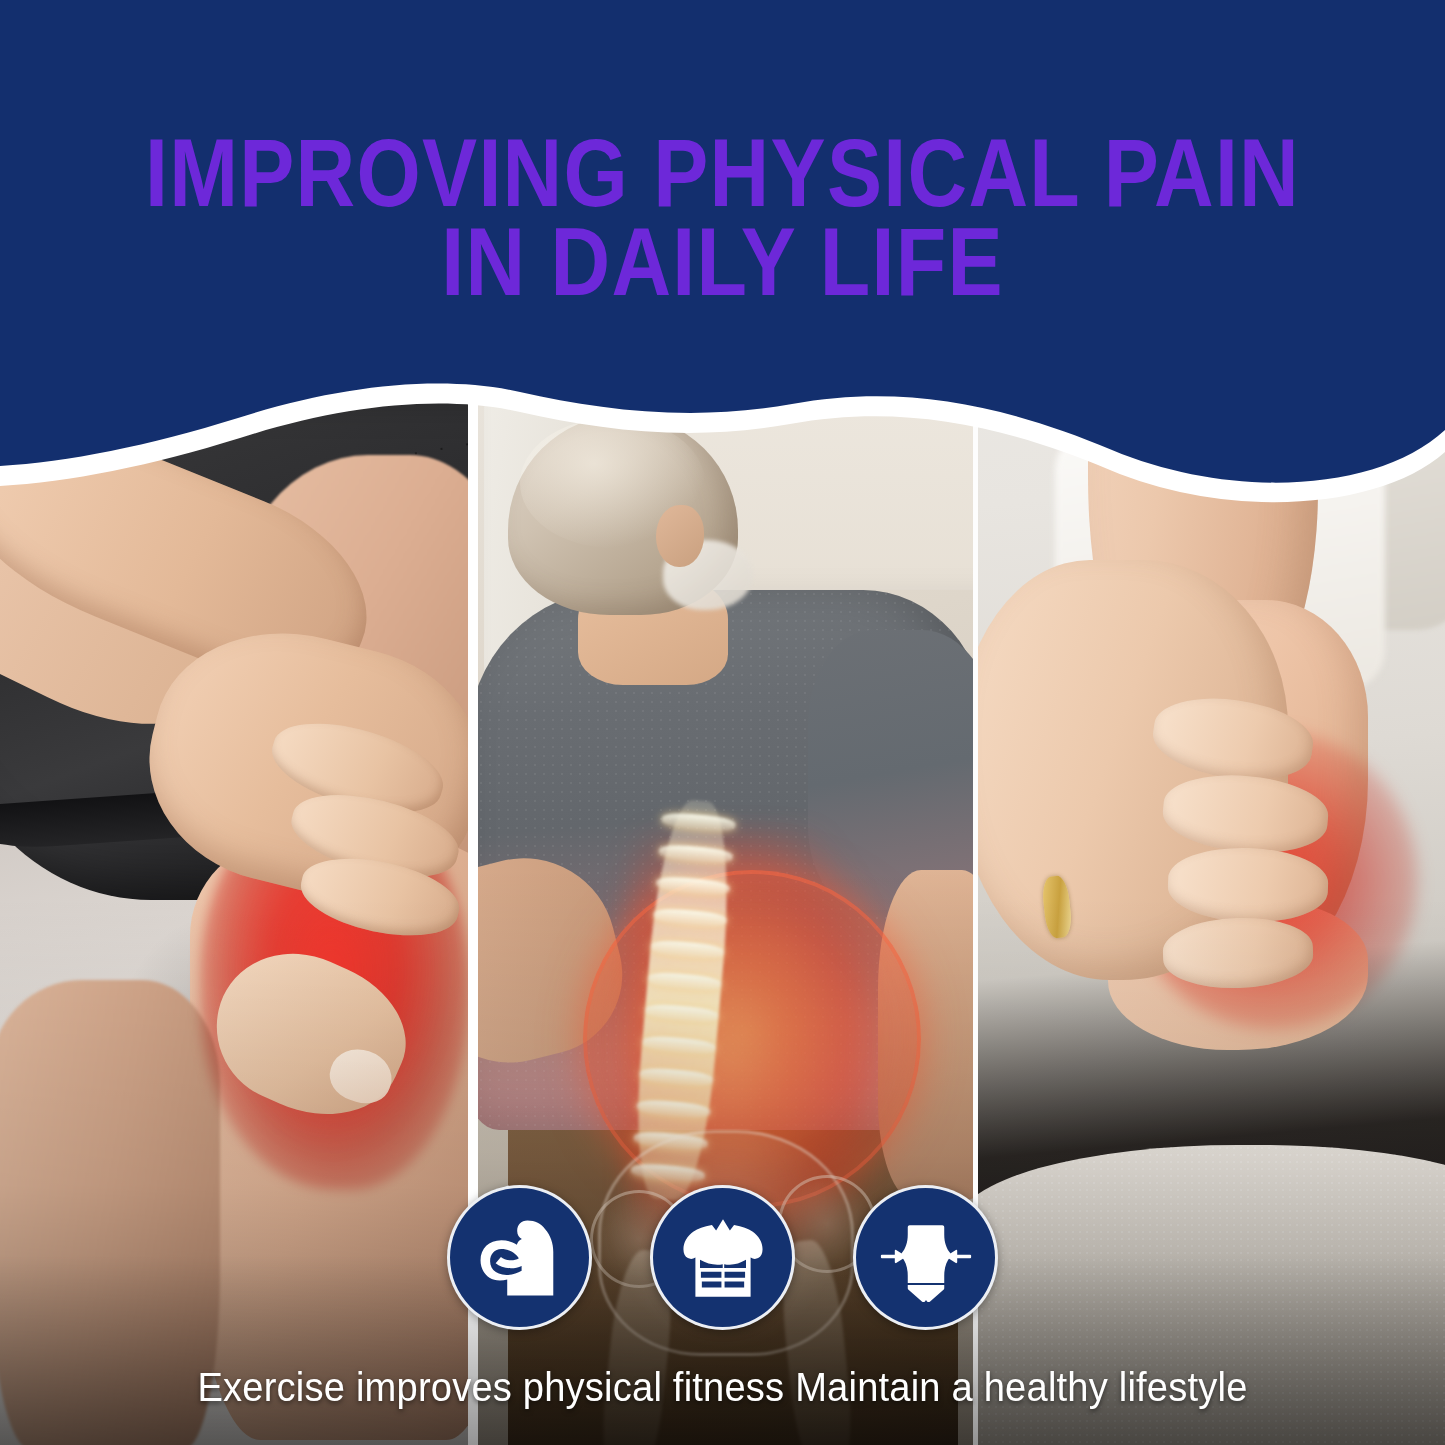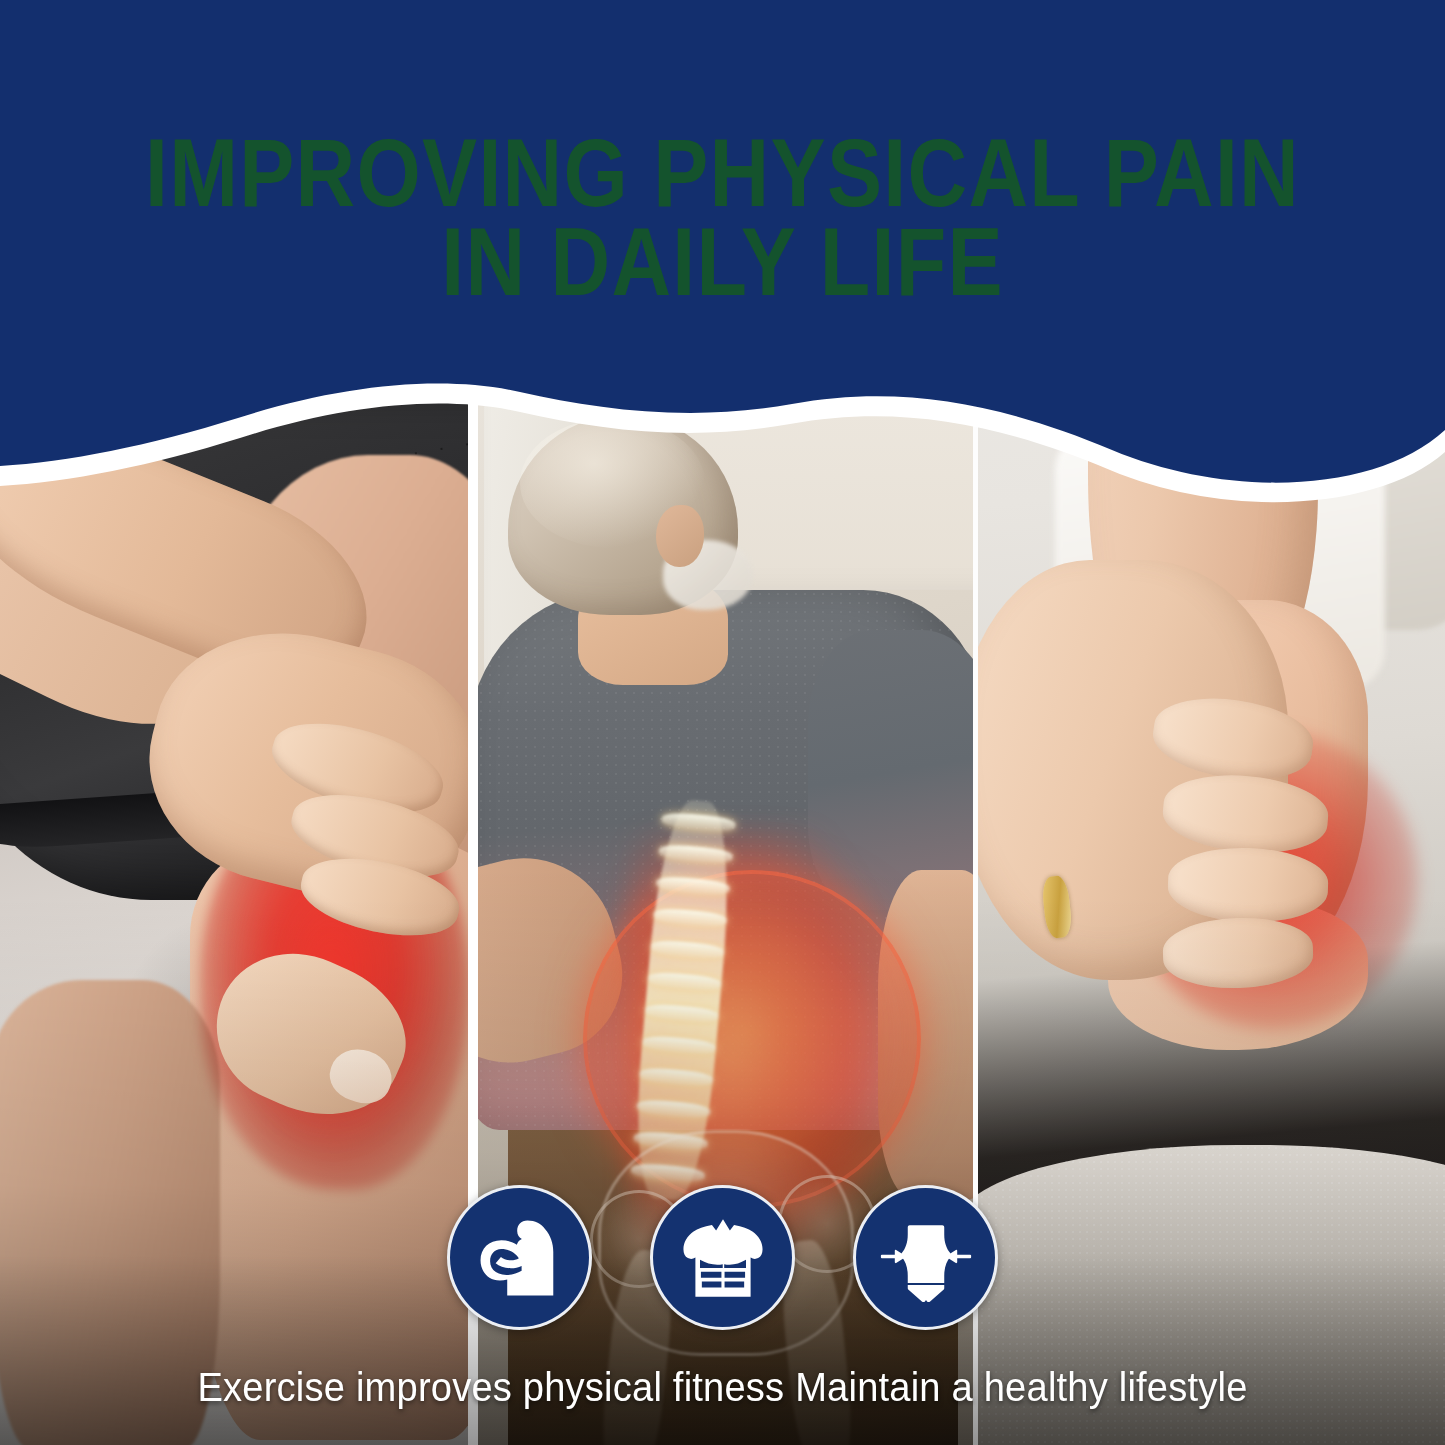--- a/index.html
+++ b/index.html
@@ -437,21 +437,21 @@
     width: 1445px; height: 520px;
     pointer-events: none;
   }
   .header-wave svg { display: block; width: 1445px; height: 520px; }
 
   .title-block {
     position: absolute;
     left: 0; top: 128px;
     width: 1445px;
     text-align: center;
-    color: #14532d;
+    color: #6d28d9;
     z-index: 5;
   }
   .title-line {
     display: block;
     font-family: "Liberation Sans", sans-serif;
     font-weight: 700;
     font-size: 96px;
     line-height: 0.93;
     letter-spacing: 1.5px;
     transform: scaleX(0.86);

